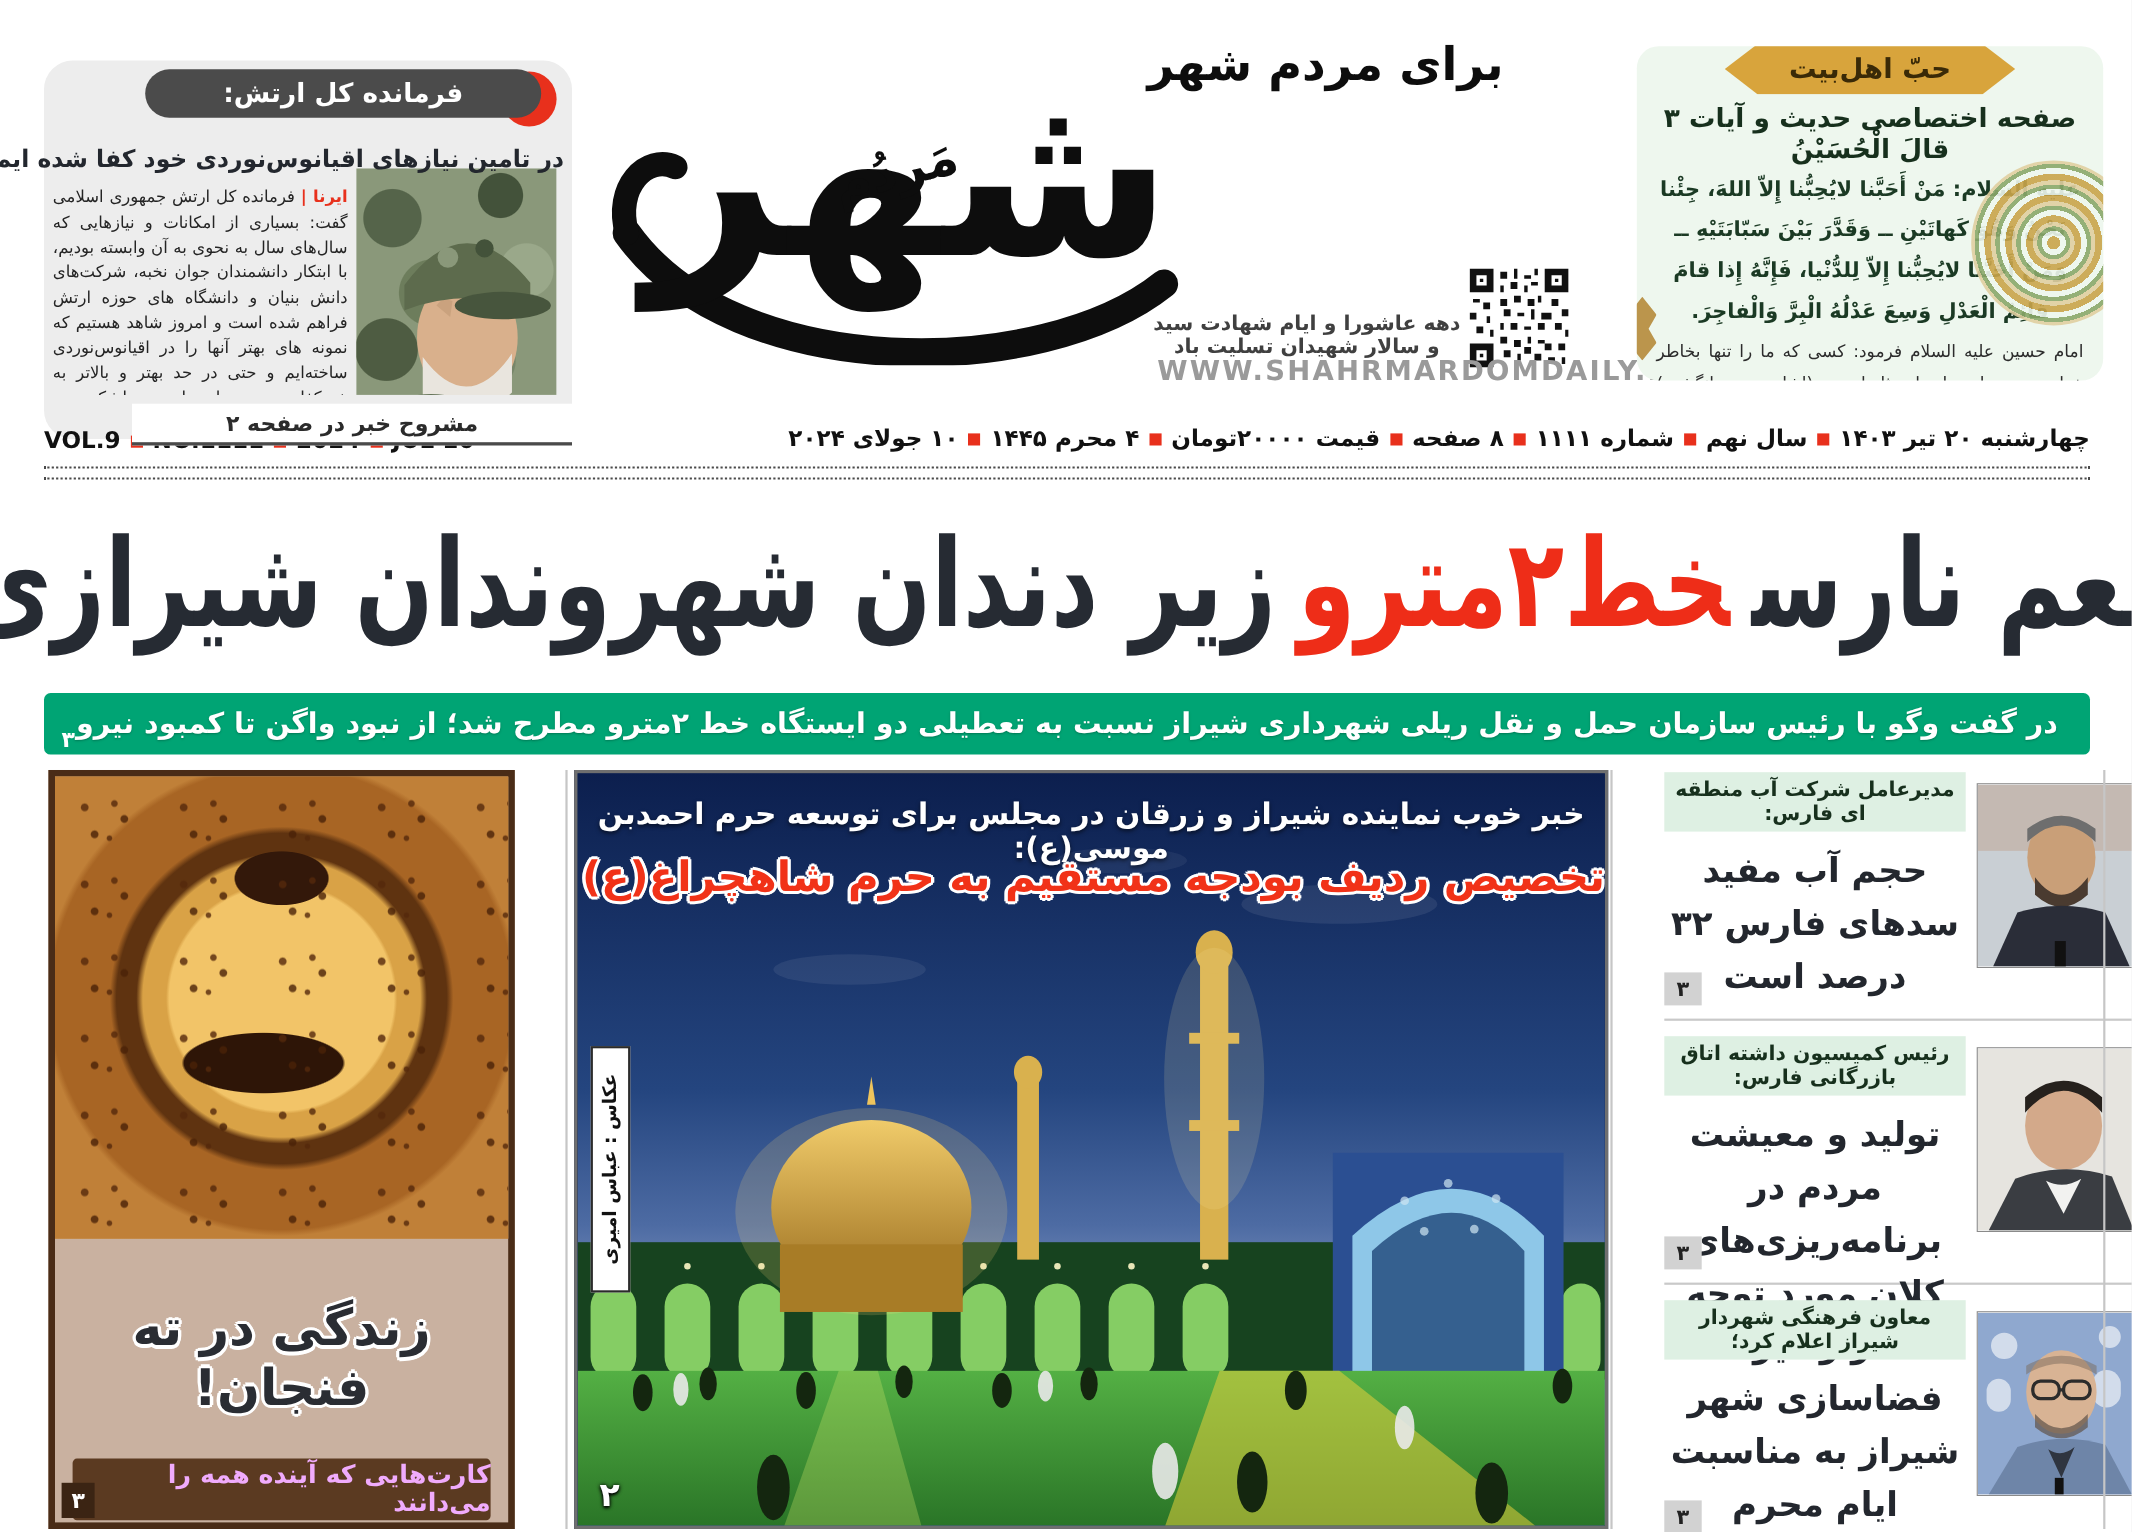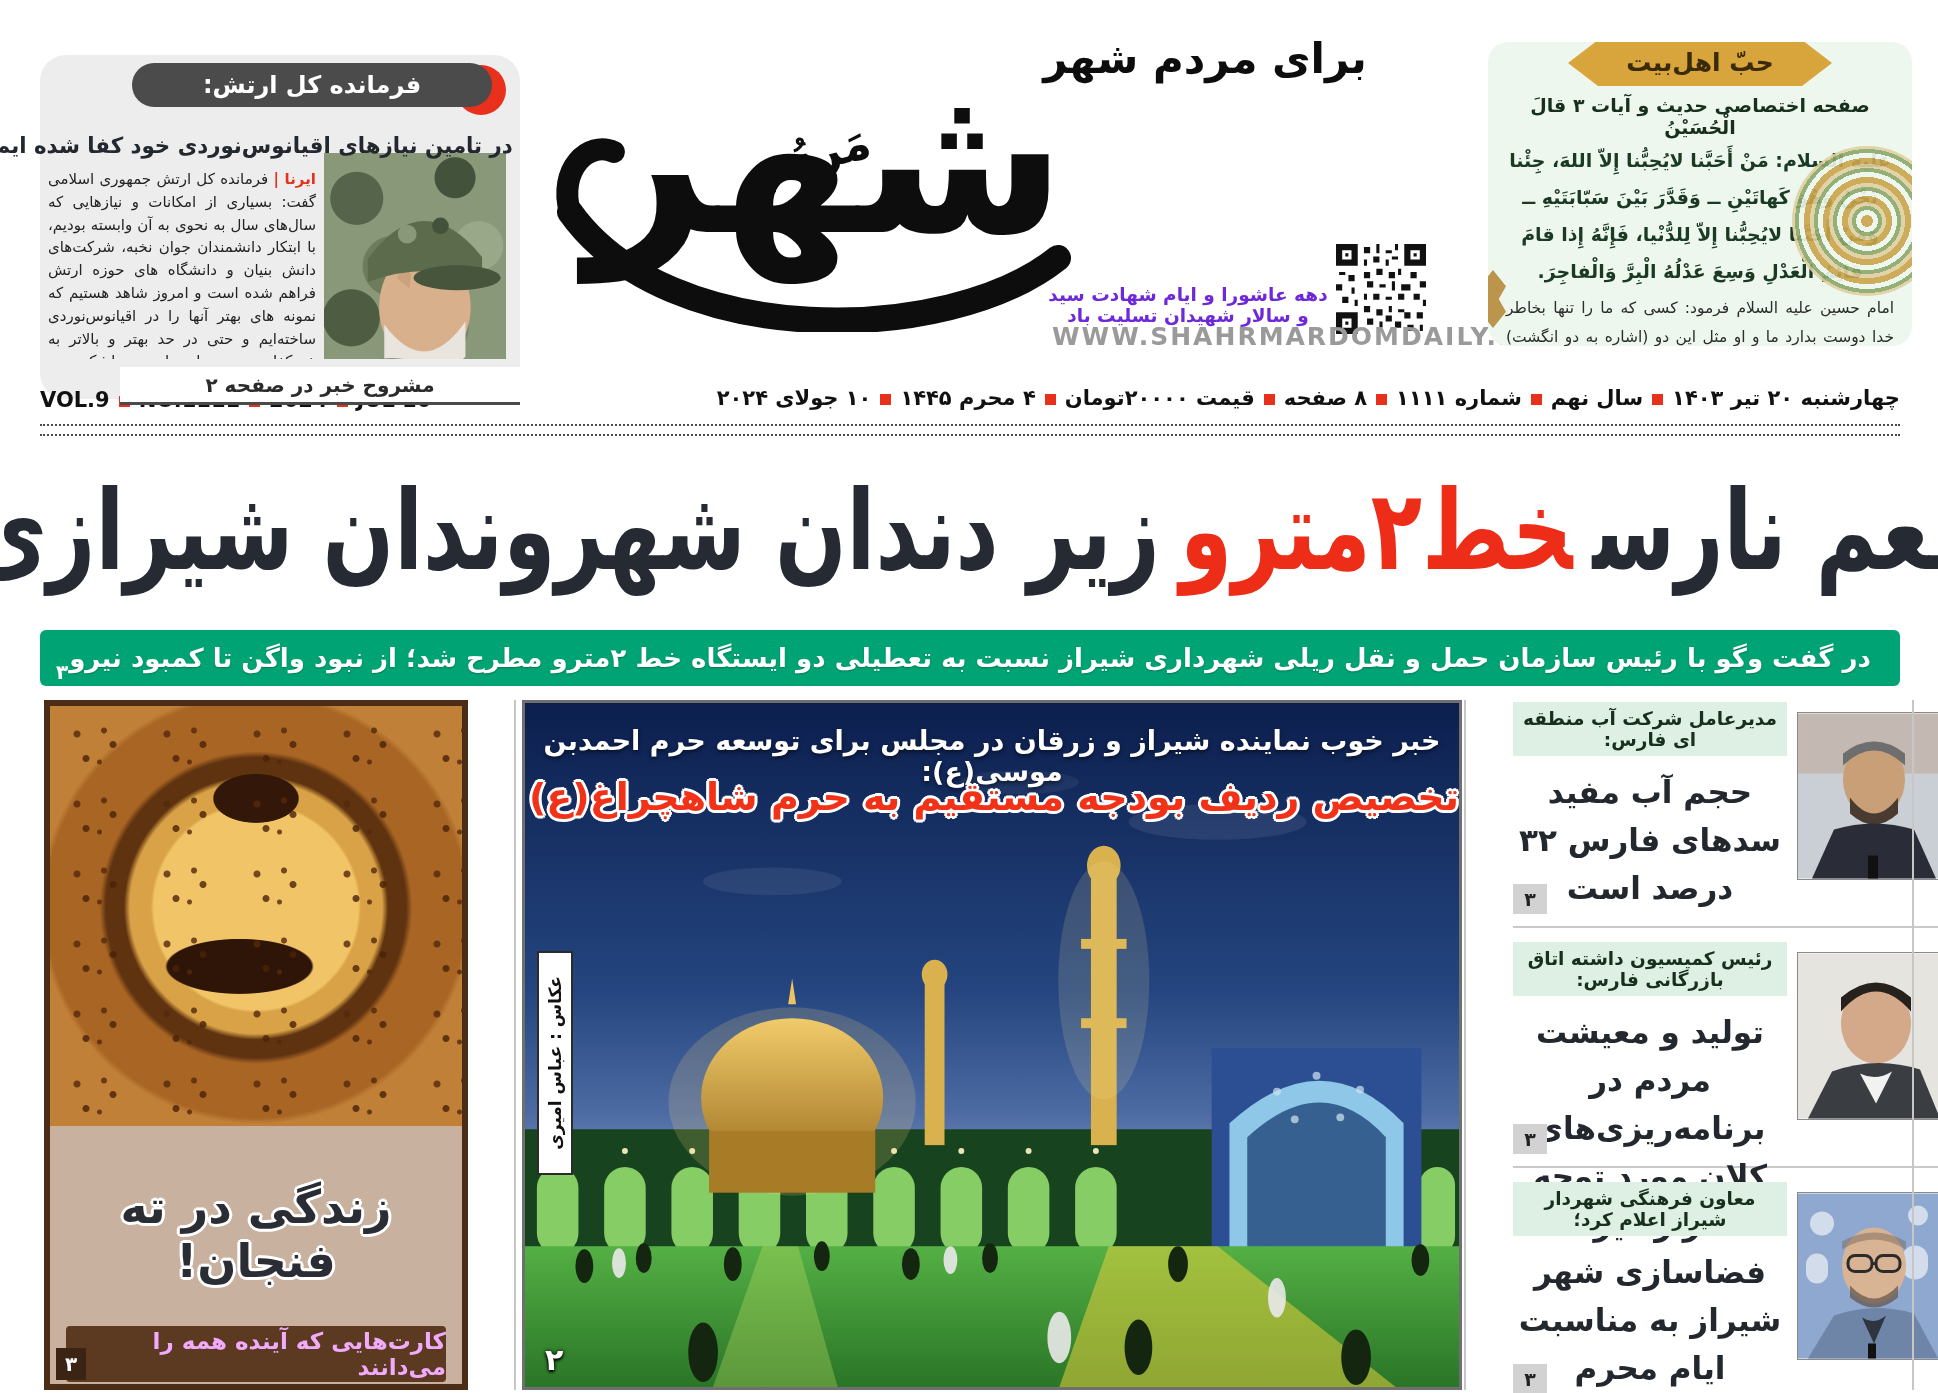--- a/index.html
+++ b/index.html
@@ -33,31 +33,31 @@
   .army-more{position:absolute;right:0;bottom:-6px;width:400px;height:38px;background:#fff;
              border-bottom:3px solid #4a4a4a;text-align:center;font-weight:bold;font-size:20px;
              line-height:36px;color:#2b2b2b;z-index:3;}
 
   
   .tagline{position:absolute;left:1040px;top:34px;width:330px;text-align:center;font-size:42px;
            font-weight:800;color:#0d0d0d;}
   .logo-svg{position:absolute;left:518px;top:20px;width:560px;height:312px;}
   .qr{position:absolute;left:1336px;top:244px;width:90px;height:90px;}
   .qr-caption{position:absolute;left:1044px;top:284px;width:288px;text-align:center;font-weight:800;
-              font-size:18.5px;color:#6d28d9;}
+              font-size:18.5px;color:#404040;}
   .website{position:absolute;left:1052px;top:322px;width:360px;text-align:center;font-weight:bold;
            font-size:25px;letter-spacing:2px;color:#9a9a9a;}
 
   
   .hadith-box{position:absolute;left:1488px;top:42px;width:424px;height:304px;background:#eef7ee;
               border-radius:20px;padding:30px 18px 10px;overflow:hidden;}
   .hadith-banner{position:absolute;top:-2px;left:50%;transform:translateX(-50%);width:300px;height:46px;
                  background:#d8a43c;clip-path:polygon(6% 50%,16% 0,84% 0,94% 50%,84% 100%,16% 100%);
                  color:#3a2a07;font-weight:800;font-size:25px;line-height:46px;text-align:center;z-index:2;}
-  .hadith-intro{margin-top:22px;text-align:center;font-weight:800;font-size:19px;color:#17301d;}
+  .hadith-intro{margin-top:22px;text-align:center;font-weight:800;font-size:24px;color:#17301d;}
   .hadith-arabic{margin-top:4px;text-align:center;font-weight:bold;font-size:19px;line-height:1.95;color:#1b3a24;}
   .hadith-trans{margin-top:4px;text-align:justify;font-size:15.5px;line-height:1.85;color:#2c2c2c;}
   .hadith-ornament{position:absolute;right:-30px;top:104px;width:150px;height:150px;border-radius:50%;
       background:repeating-radial-gradient(circle,#c9a44a 0 6px,#eef7ee 6px 11px,#8aa86a 11px 15px,#e0cfa0 15px 19px);
       opacity:.9;}
   .hadith-finial{position:absolute;left:-8px;bottom:18px;width:26px;height:58px;background:#b58a3a;
       clip-path:polygon(50% 0,100% 28%,72% 50%,100% 72%,50% 100%,0 72%,28% 50%,0 28%);opacity:.9;}
 
   
   .dateline{position:absolute;left:40px;right:38px;top:386px;height:32px;font-weight:bold;}

